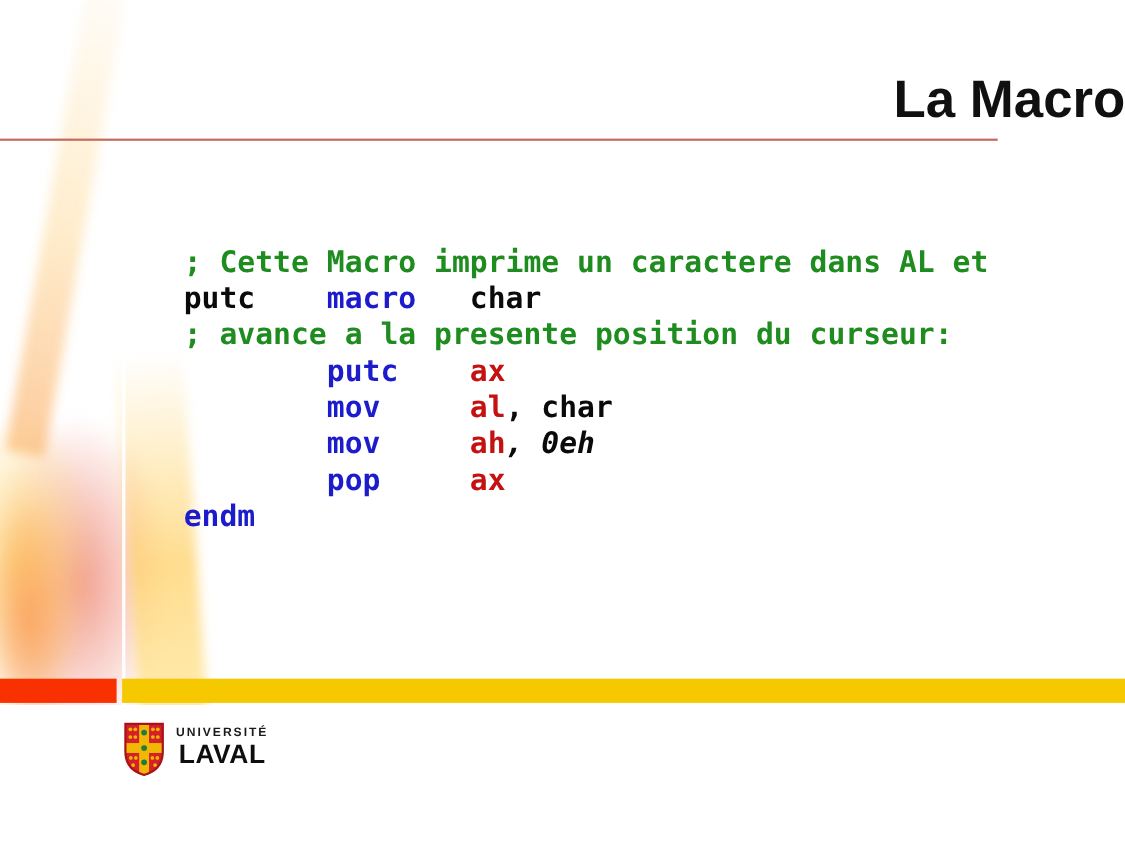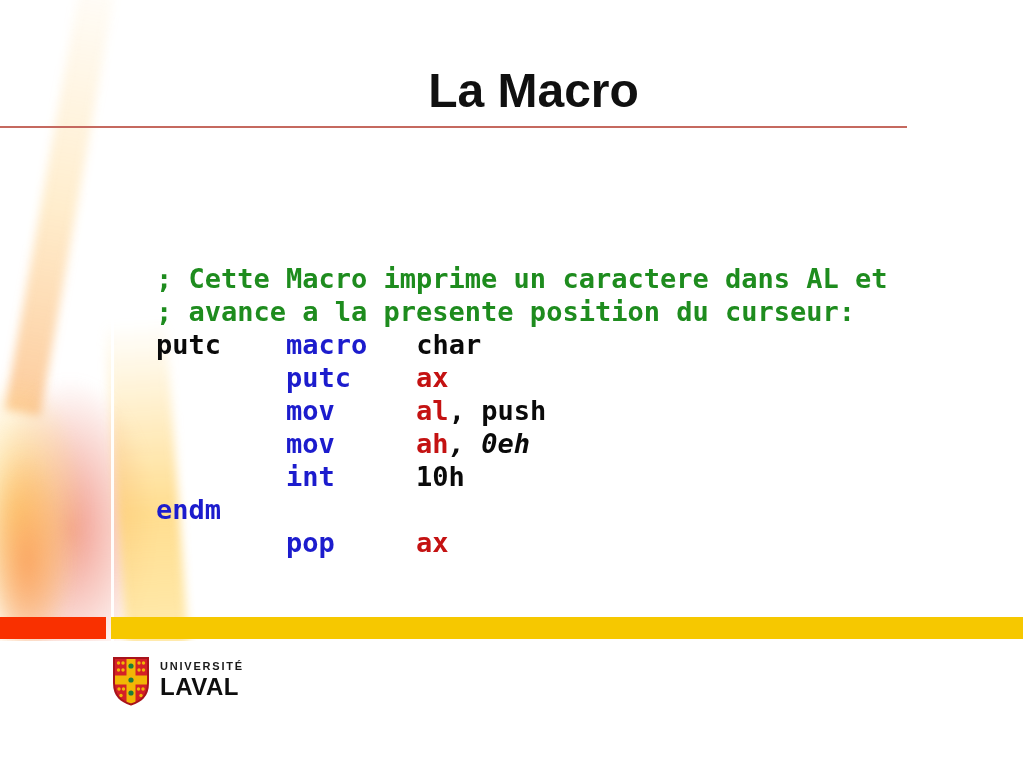--- a/index.html
+++ b/index.html
@@ -39,49 +39,49 @@
   }
   .flame-white-rule {
     position:absolute; left:111px; top:135px; width:3px; height:506px;
     background:rgba(255,255,255,0.95);
   }
 
   
   .title {
     position:absolute; left:0; top:63px; width:100%;
     box-sizing:border-box; padding-left:44px;
-    text-align:center; color:#101010;
+    text-align:right; color:#101010;
     font-weight:700; font-size:48px; line-height:56px;
     font-family:"Liberation Sans", sans-serif;
   }
   .title-rule {
     position:absolute; left:0; top:126px; width:907px; height:2px;
     background:var(--accent-line, #c5695f);
   }
 
   
   .code {
-    position:absolute; left:156px; top:222px;
+    position:absolute; left:167px; top:222px;
     font-family:"DejaVu Sans Mono", monospace;
-    font-weight:700; font-size:27px; line-height:33px;margin-top:40px;
+    font-weight:700; font-size:27px; line-height:33px;
   }
   .code-line { white-space:pre; height:33px; }
 
   
   .bar-red    { position:absolute; left:0;   top:617px; width:106px; height:22px; background:var(--bar-red, #f93000); }
   .bar-yellow { position:absolute; left:111px; top:617px; width:912px; height:22px; background:var(--bar-yellow, #f6c800); }
 
   
   .logo { position:absolute; left:111px; top:656px; display:flex; align-items:flex-start; gap:9px; }
   .crest { display:block; }
   .crest-field { fill:var(--crest-red, #d42027); }
   .crest-gold  { fill:var(--crest-gold, #f2b705); }
   .crest-green { fill:var(--crest-green, #1c7c3c); }
   .crest-outline { fill:none; stroke:#a8131b; stroke-width:2; }
-  .logo-text { padding-top:4px; }
+  .logo-text { padding-top:4px;text-align:center; }
   .logo-small {
     font-size:11px; font-weight:700; letter-spacing:1.8px; color:#1a1a1a; line-height:12px;
   }
   .logo-large {
     font-size:24px; font-weight:700; letter-spacing:0.5px; color:#0e0e0e; line-height:27px; margin-top:1px;
   }
 </style>
 </head>
 <body>
 
@@ -94,28 +94,27 @@
     <div class="flame-orange-core"></div>
     <div class="flame-streak-yellow-right"></div>
     <div class="flame-white-rule"></div>
   </div>
 
   <div class="title">La Macro</div>
   <div class="title-rule"></div>
 
   <div class="code">
       <div class="code-line"><span style="color: var(--comment);">; Cette Macro imprime un caractere dans AL et</span></div>
+      <div class="code-line"><span style="color: var(--plain);">putc</span><span style="color: var(--plain);">    </span><span style="color: var(--keyword);">macro</span><span style="color: var(--plain);">   </span><span style="color: var(--plain);">char</span></div>
       <div class="code-line"><span style="color: var(--comment);">; avance a la presente position du curseur:</span></div>
-      <div class="code-line"><span style="color: var(--plain);">putc</span><span style="color: var(--plain);">    </span><span style="color: var(--keyword);">macro</span><span style="color: var(--plain);">   </span><span style="color: var(--plain);">char</span></div>
       <div class="code-line"><span style="color: var(--plain);">        </span><span style="color: var(--keyword);">putc</span><span style="color: var(--plain);">    </span><span style="color: var(--register);">ax</span></div>
-      <div class="code-line"><span style="color: var(--plain);">        </span><span style="color: var(--keyword);">mov</span><span style="color: var(--plain);">     </span><span style="color: var(--register); text-align: right;">al</span><span style="color: var(--plain);">, push</span></div>
+      <div class="code-line"><span style="color: var(--plain);">        </span><span style="color: var(--keyword);">mov</span><span style="color: var(--plain);">     </span><span style="color: var(--register); text-align: right;">al</span><span style="color: var(--plain);">, char</span></div>
       <div class="code-line"><span style="color: var(--plain);">        </span><span style="color: var(--keyword);">mov</span><span style="color: var(--plain);">     </span><span style="color: var(--register);">ah</span><span style="color: var(--plain); font-style: italic;">, 0eh</span></div>
-      <div class="code-line"><span style="color: var(--plain);">        </span><span style="color: var(--keyword);">int</span><span style="color: var(--plain);">     </span><span style="color: var(--plain);">10h</span></div>
+      <div class="code-line"><span style="color: var(--plain);">        </span><span style="color: var(--keyword);">pop</span><span style="color: var(--plain);">     </span><span style="color: var(--register);">ax</span></div>
       <div class="code-line"><span style="color: var(--keyword);">endm</span></div>
-      <div class="code-line"><span style="color: var(--plain);">        </span><span style="color: var(--keyword);">pop</span><span style="color: var(--plain);">     </span><span style="color: var(--register);">ax</span></div>
     </div>
 
   <div class="bar-red"></div>
   <div class="bar-yellow"></div>
 
   <div class="logo">
     <svg class="crest" width="40" height="50" viewBox="0 0 40 50" aria-hidden="true">
       <defs>
         <clipPath id="shieldClip">
           <path d="M3 2 H37 V27 C37 41 29 45.5 20 48.5 C11 45.5 3 41 3 27 Z"></path>

